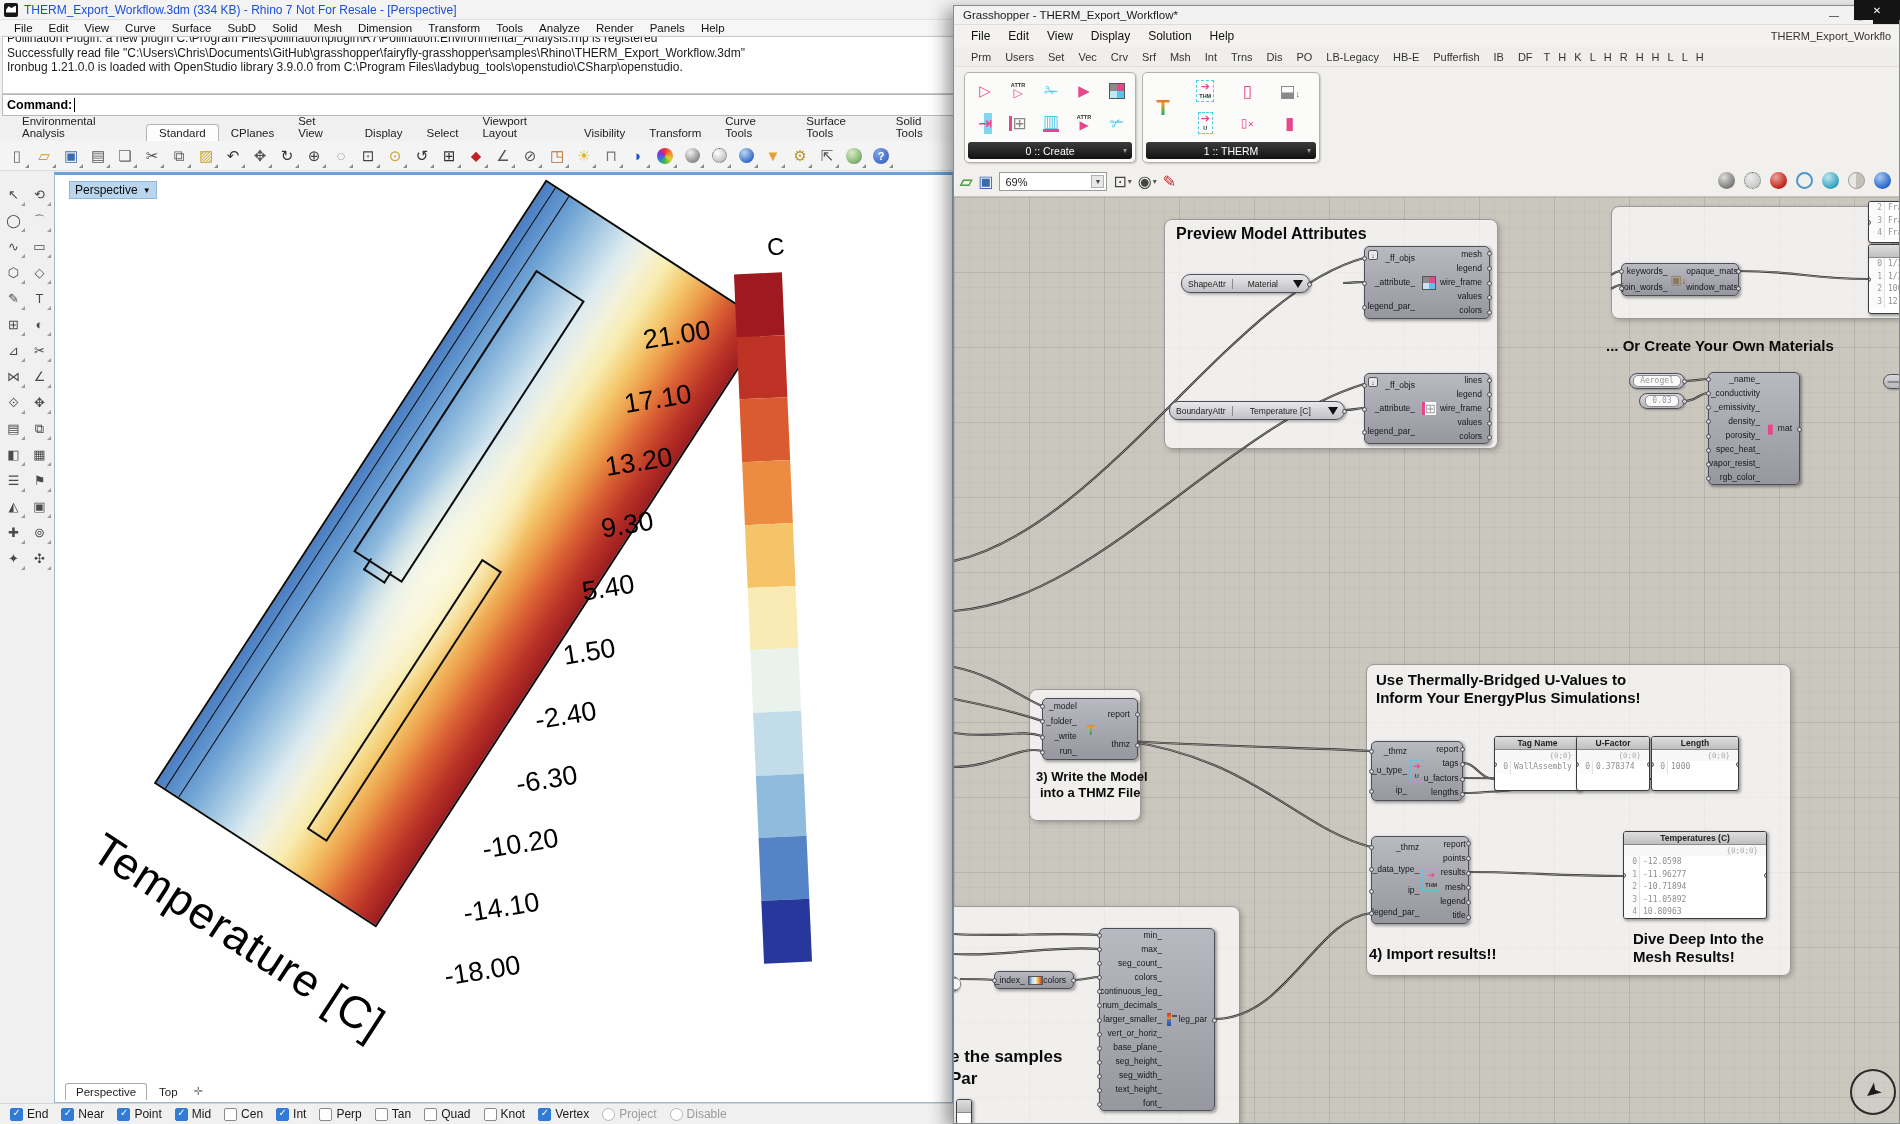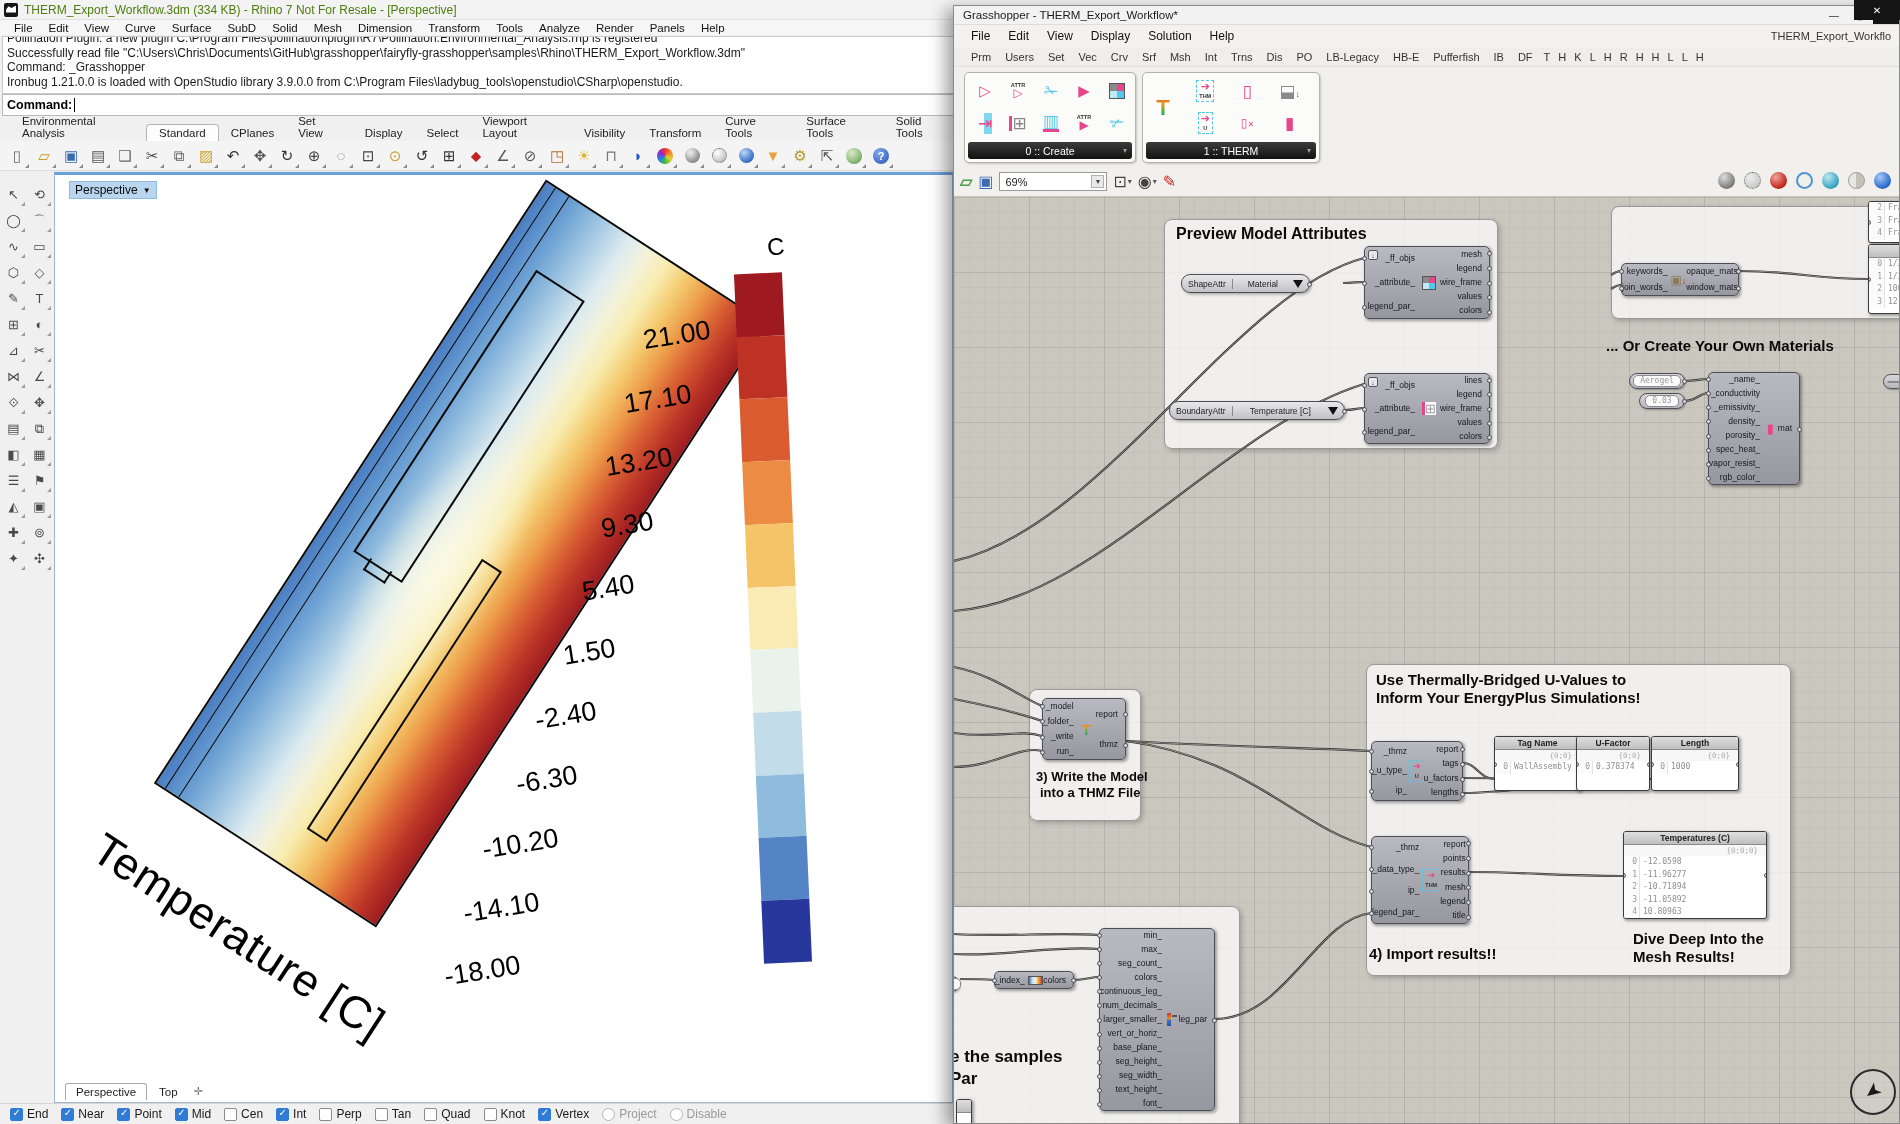--- a/index.html
+++ b/index.html
@@ -4,21 +4,21 @@
 <style>
   * { margin:0; padding:0; box-sizing:border-box; }
   html,body { width:1900px; height:1124px; overflow:hidden; font-family:"Liberation Sans",sans-serif; background:#e8e8e8; }
   #app { position:relative; width:1900px; height:1124px; background:#f0f0f0; overflow:hidden; }
 
   
   #rhino { position:absolute; left:0; top:0; width:1900px; height:1124px; background:#f0f0f0; }
   #rh-titlebar { position:absolute; left:0; top:0; width:100%; height:20px; background:#f3f3f3; border-bottom:1px solid #e0e0e0; display:flex; align-items:center; padding-left:4px; }
   #rh-appicon { width:14px; height:14px; background:#161616; border-radius:2px; margin-right:6px; position:relative; }
   #rh-appicon:after{content:"";position:absolute;left:2px;top:3px;width:10px;height:7px;background:#fff;clip-path:polygon(0 60%,25% 10%,55% 35%,100% 0,100% 100%,0 100%);}
-  #rh-title { font-size:12px; color:#4d7c0f; }
+  #rh-title { font-size:12px; color:#1d4ed8; }
   #rh-menubar { position:absolute; left:0; top:20px; width:100%; height:15px; background:#f6f6f6; display:flex; align-items:center; padding-left:6px; }
   #rh-menubar .mi { font-size:11.5px; color:#111; padding:0 8px; }
   #rh-cmdarea { position:absolute; left:2px; top:36px; width:1522px; height:58px; background:#fff; border:1px solid #c9c9c9; overflow:hidden; }
   #rh-cmdarea .cline { font-size:12px; color:#1a1a1a; line-height:14.5px; white-space:nowrap; padding-left:4px; }
   #rh-cmdarea .cline:first-child { margin-top:-6px; }
   #rh-promptrow { position:absolute; left:2px; top:94px; width:1522px; height:22px; background:#fff; border:1px solid #b9b9b9; display:flex; align-items:center; }
   #rh-prompt { font-size:12.5px; font-weight:bold; color:#000; padding-left:4px; }
   .caret { display:inline-block; width:1px; height:14px; background:#000; margin-left:2px; }
   #rh-tabs { position:absolute; left:0; top:122px; width:960px; height:19px; display:flex; align-items:flex-end; padding-left:10px; }
   #rh-tabs .ttab { font-size:11.5px; color:#222; padding:2px 12px; border-radius:4px 4px 0 0; }
@@ -176,21 +176,20 @@
         <span class="mi">Transform</span>
         <span class="mi">Tools</span>
         <span class="mi">Analyze</span>
         <span class="mi">Render</span>
         <span class="mi">Panels</span>
         <span class="mi">Help</span>
       </div>
     <div id="rh-cmdarea">
         <div class="cline">Pollination Plugin: a new plugin C:\Program Files\pollination\plugin\R7\Pollination.Environmental_Analysis.rhp is registered</div>
         <div class="cline">Successfully read file "C:\Users\Chris\Documents\GitHub\grasshopper\fairyfly-grasshopper\samples\Rhino\THERM_Export_Workflow.3dm"</div>
-        <div class="cline">Command: _Grasshopper</div>
         <div class="cline">Ironbug 1.21.0.0 is loaded with OpenStudio library 3.9.0.0 from C:\Program Files\ladybug_tools\openstudio\CSharp\openstudio.</div>
       </div>
     <div id="rh-promptrow">
       <span id="rh-prompt">Command:</span>
       <span class="caret"></span>
     </div>
     <div id="rh-tabs">
         <span class="ttab">Environmental Analysis</span>
         <span class="ttab active">Standard</span>
         <span class="ttab">CPlanes</span>
@@ -696,21 +695,21 @@
           <span class="notch" style="left: -3px; top: 4.0625px;"></span>
           <span class="notch" style="left: -3px; top: 18.1875px;"></span>
           <span class="notch" style="left: -3px; top: 32.3125px;"></span>
           <span class="notch" style="left: -3px; top: 46.4375px;"></span>
           <span class="notch" style="left: -3px; top: 60.5625px;"></span>
           <span class="notch" style="left: -3px; top: 74.6875px;"></span>
           <span class="notch" style="left: -3px; top: 88.8125px;"></span>
           <span class="notch" style="left: -3px; top: 102.938px;"></span>
           <span class="notch" style="right: -3px; top: 53.5px;"></span>
         </div>
-        <div class="gh-comp" style="left: 88px; top: 501px; width: 84px; height: 62px;">
+        <div class="gh-comp" style="left: 88px; top: 501px; width: 96px; height: 62px;">
           <div class="gc-col gc-in">
             <div class="gc-lbl">_model</div>
             <div class="gc-lbl">_folder_</div>
             <div class="gc-lbl">_write</div>
             <div class="gc-lbl">run_</div>
           </div>
           <div class="gc-iconbox">
             <span class="rainbowT" style="font-size:15px;">T</span>
           </div>
           <div class="gc-col gc-out">

